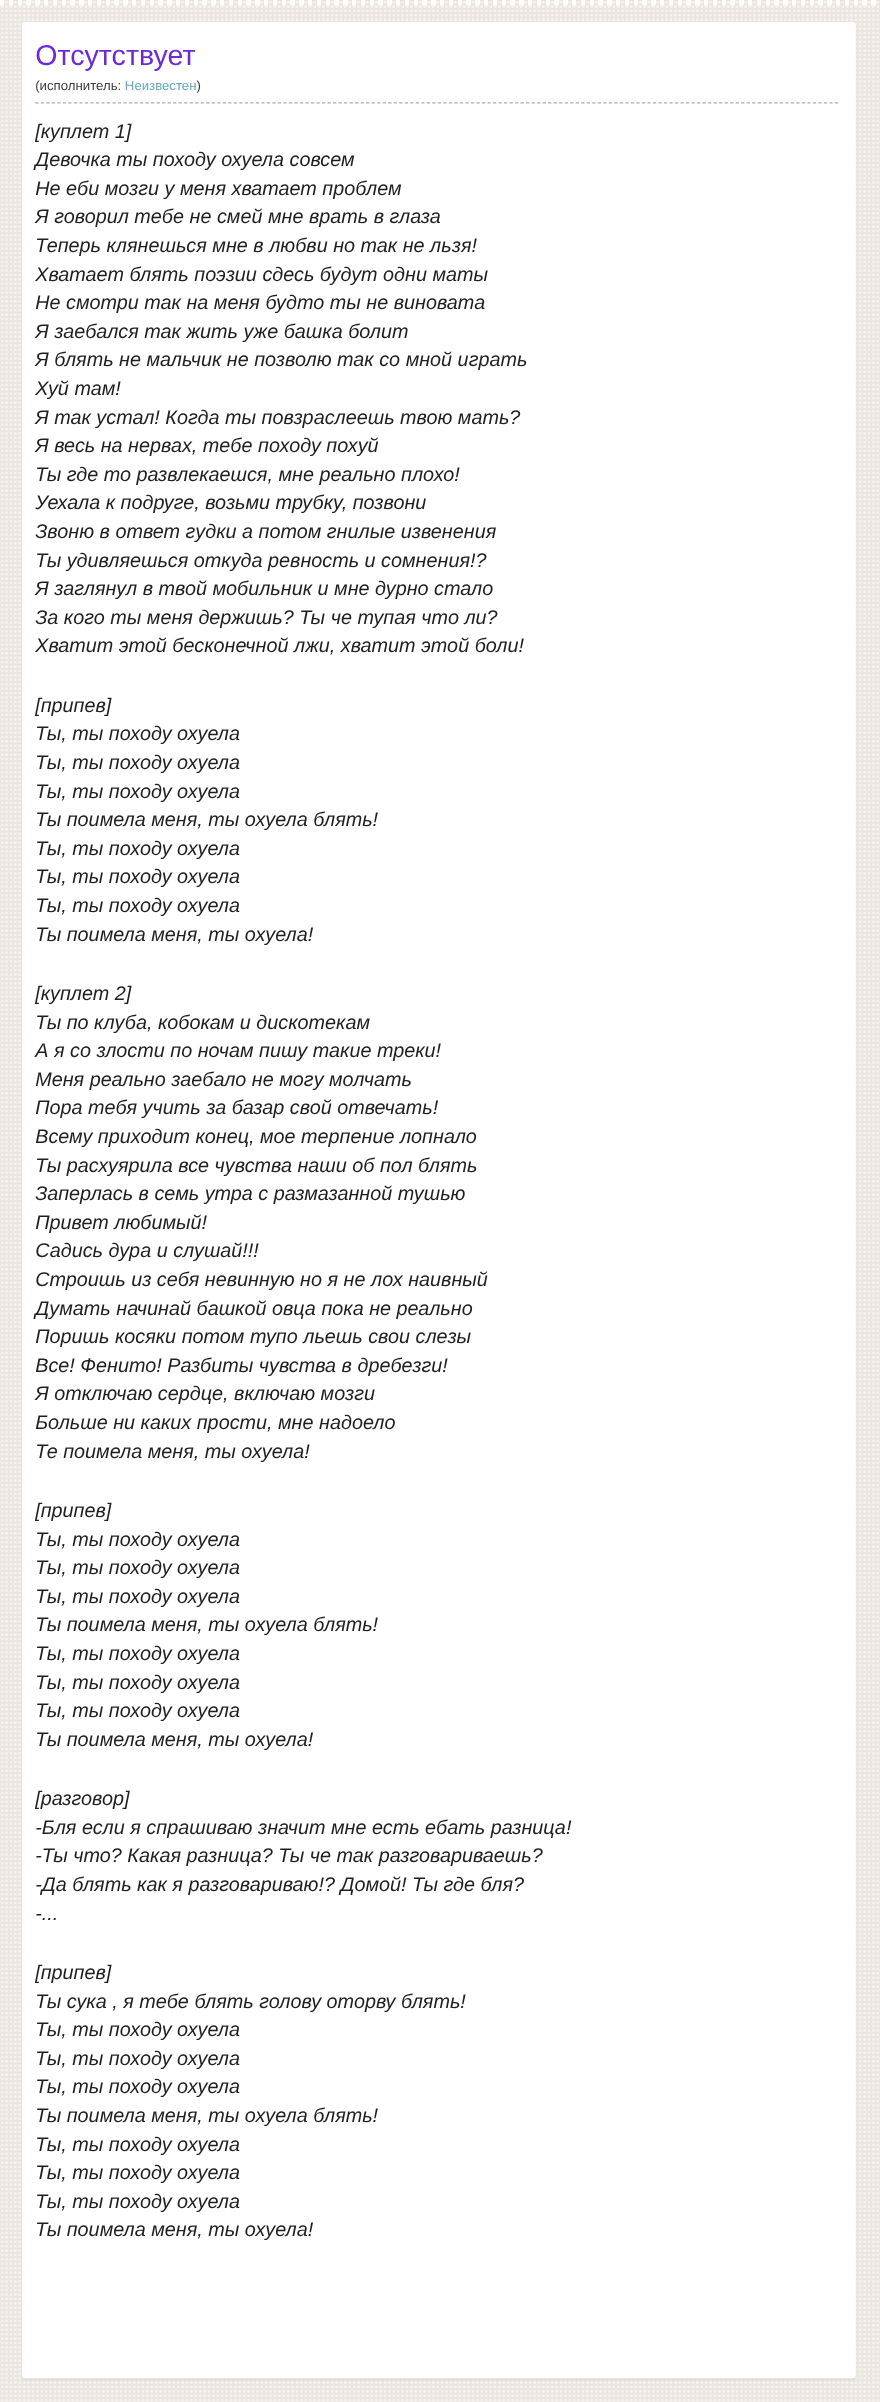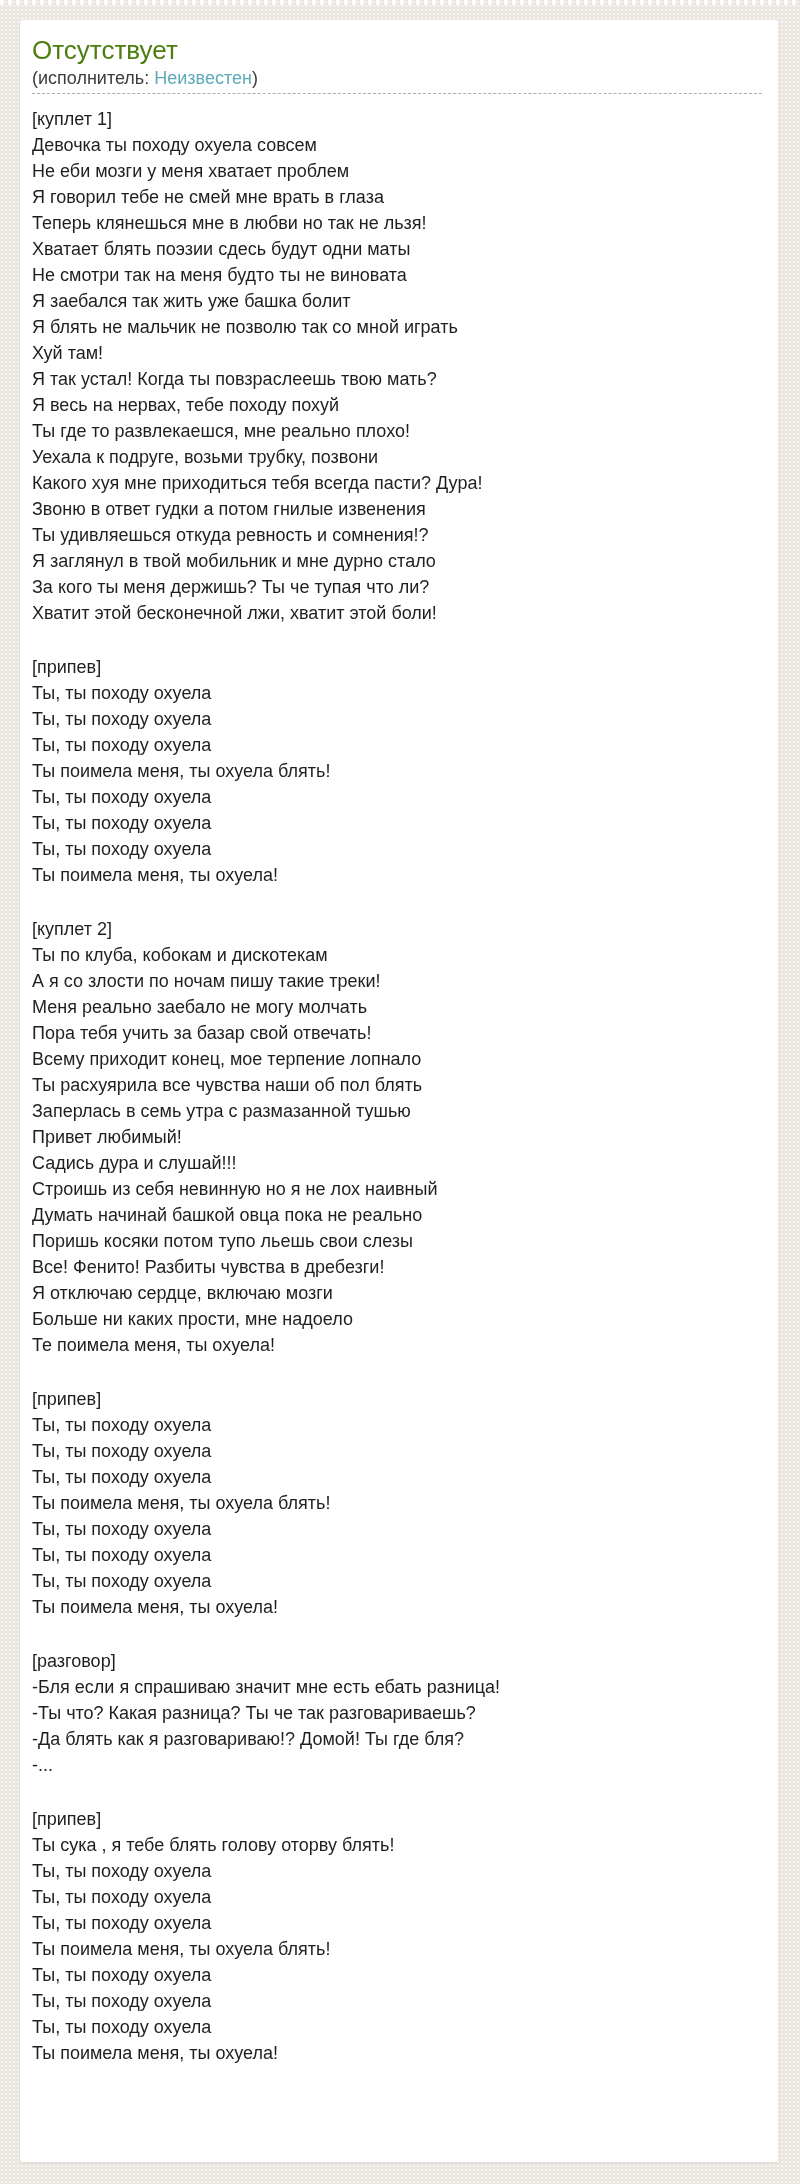--- a/index.html
+++ b/index.html
@@ -36,66 +36,66 @@
     overflow: hidden;
   }
   .title {
     margin: 2px 0 5px 0;
     font-size: 26px;
     line-height: 28px;
     font-weight: normal;
     color: #d42e62;
   }
   .subtitle {
-    font-size: 18px;
+    font-size: 12px;
     line-height: 18px;
     color: #3c3c3c;
     padding-bottom: 6px;
     border-bottom: 1px dashed #9db1c0;
   }
   .artist-link {
     color: #5fa9b8;
     text-decoration: none;
     cursor: pointer;
   }
   .lyrics {
     margin-top: 12px;
     font-size: 18px;
     line-height: 26px;
     color: #1f1f1f;
+    font-style: italic;
   }
   .section { margin: 0 0 28px 0; }
   .section:last-child { margin-bottom: 0; }
   .line { white-space: pre-wrap; min-height: 26px; }
 </style>
 </head>
 <body>
 
 <div class="top-dots"></div>
 
 <div class="card">
-  <h1 class="title" style="color: #4d7c0f;">Отсутствует</h1>
+  <h1 class="title" style="color: #6d28d9;">Отсутствует</h1>
   <div class="subtitle"><span>(исполнитель: </span><a class="artist-link" style="color: rgb(95, 169, 184);">Неизвестен</a><span>)</span></div>
   <div class="lyrics">
       <div class="section">
         <div class="line">[куплет 1]</div>
         <div class="line">Девочка ты походу охуела совсем</div>
         <div class="line">Не еби мозги у меня хватает проблем</div>
         <div class="line">Я говорил тебе не смей мне врать в глаза</div>
         <div class="line">Теперь клянешься мне в любви но так не льзя!</div>
         <div class="line">Хватает блять поэзии сдесь будут одни маты</div>
         <div class="line">Не смотри так на меня будто ты не виновата</div>
         <div class="line">Я заебался так жить уже башка болит</div>
         <div class="line">Я блять не мальчик не позволю так со мной играть</div>
         <div class="line">Хуй там!</div>
         <div class="line">Я так устал! Когда ты повзраслеешь твою мать?</div>
         <div class="line">Я весь на нервах, тебе походу похуй</div>
         <div class="line">Ты где то развлекаешся, мне реально плохо!</div>
         <div class="line">Уехала к подруге, возьми трубку, позвони</div>
-        <div class="line">Какого хуя мне приходиться тебя всегда пасти? Дура!</div>
         <div class="line">Звоню в ответ гудки а потом гнилые извенения</div>
         <div class="line">Ты удивляешься откуда ревность и сомнения!?</div>
         <div class="line">Я заглянул в твой мобильник и мне дурно стало</div>
         <div class="line">За кого ты меня держишь? Ты че тупая что ли?</div>
         <div class="line">Хватит этой бесконечной лжи, хватит этой боли!</div>
       </div>
       <div class="section">
         <div class="line">[припев]</div>
         <div class="line">Ты, ты походу охуела</div>
         <div class="line">Ты, ты походу охуела</div>

